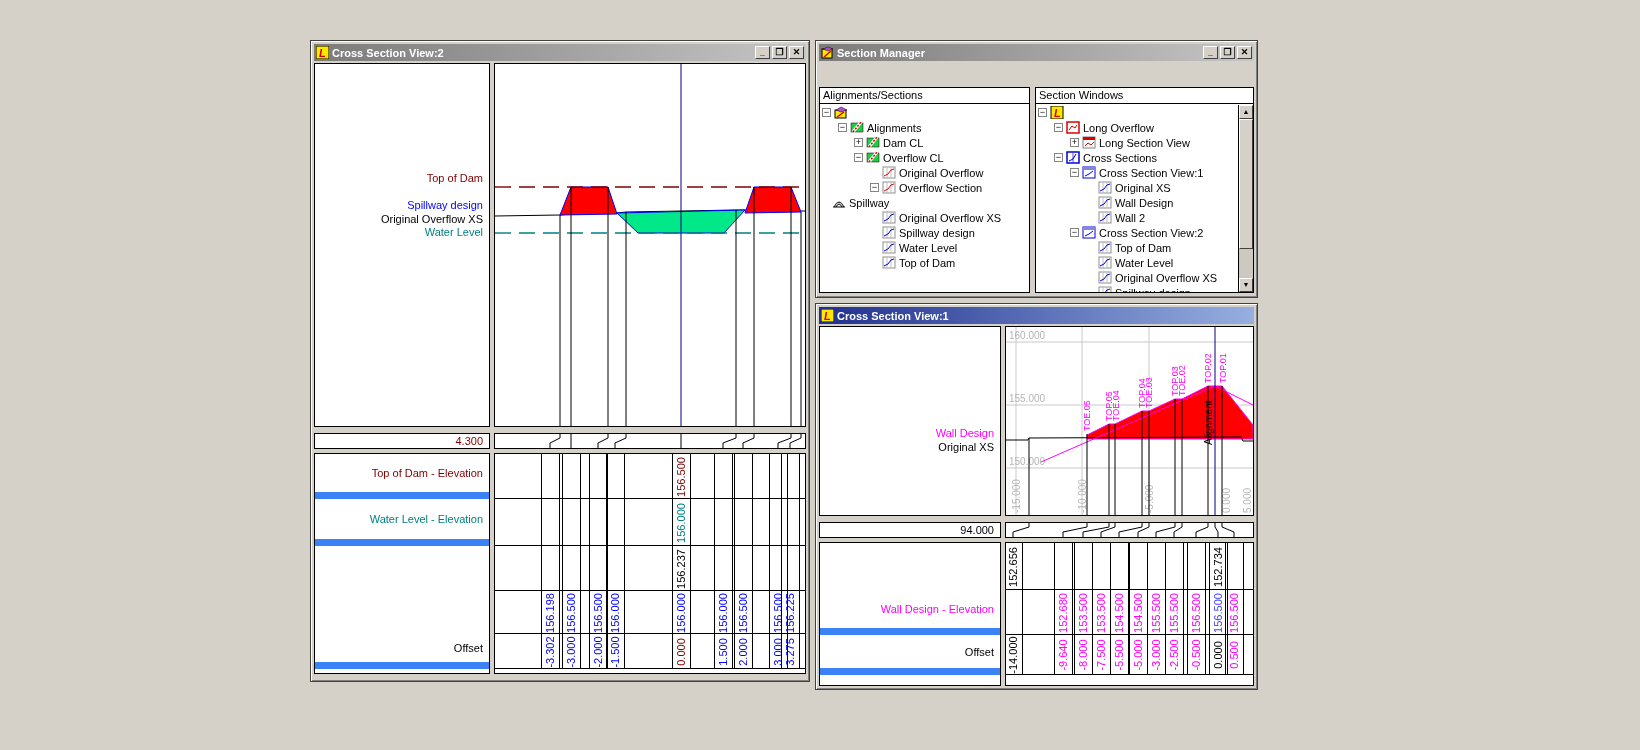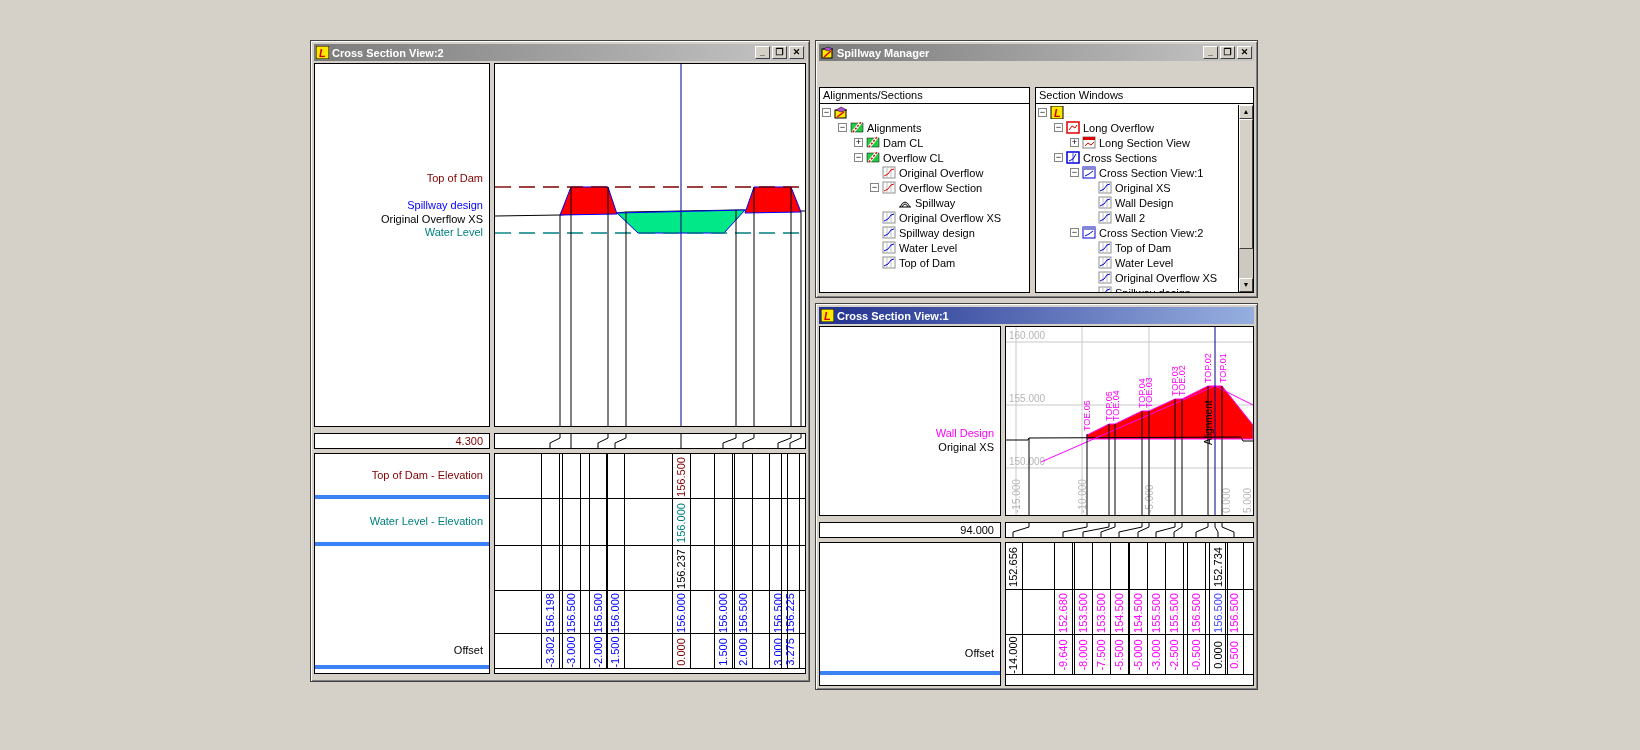--- a/index.html
+++ b/index.html
@@ -14,21 +14,21 @@
   .tb-icon{width:13px;height:13px;flex:0 0 13px;}
   .tb-title{flex:1;font-size:11px;white-space:nowrap;overflow:hidden;}
   .tb-btns{display:flex;gap:2px;}
   .tb-btn{width:15px;height:13px;background:#d5d1c9;border:1px solid;border-color:#fff #404040 #404040 #fff;
     font-size:9px;line-height:10px;text-align:center;color:#000;font-weight:bold;cursor:default;}
   .client{position:relative;width:100%;height:calc(100% - 17px);}
   .pane{position:absolute;background:#fff;border:1px solid #000;overflow:hidden;}
   .legend-item{position:absolute;right:6px;white-space:nowrap;}
   .chainage{position:absolute;right:6px;top:0;line-height:14px;}
   .row-label{position:absolute;left:0;right:0;display:flex;align-items:center;justify-content:flex-end;
-    padding-right:6px;border-bottom:4px solid #3b82f6;}
+    padding-right:6px;border-bottom:7px solid #3b82f6;}
   .hline{position:absolute;left:0;right:0;height:1px;background:#000;}
   .vline{position:absolute;width:1px;background:#000;}
   .rotcell{position:absolute;display:flex;align-items:center;justify-content:center;overflow:visible;}
   .rotcell span{transform:rotate(-90deg);white-space:nowrap;font-size:11px;}
   .menu-bar{position:absolute;left:0;top:0;height:20px;width:100%;display:flex;align-items:center;gap:0;}
   .menu-grip{width:3px;height:14px;border-left:1px solid #fff;border-right:1px solid #808080;margin:0 4px 0 2px;}
   .menu-item{padding:2px 7px;color:#000;}
   .panel{position:absolute;border:1px solid #000;background:#fff;}
   .panel-header{height:16px;line-height:15px;padding-left:3px;border-bottom:1px solid #000;background:#fff;color:#000;}
   .panel-body{position:absolute;left:0;top:17px;right:0;bottom:0;background:#fff;overflow:hidden;}
@@ -205,21 +205,21 @@
 
   <div class="window" style="left:815px;top:40px;width:443px;height:258px;">
     <div class="titlebar inactive">
       <span class="tb-icon">
         <svg width="13" height="13">
             <rect x="1" y="3" width="10" height="9" fill="#ffe800" stroke="#000"></rect>
         <polygon points="2,3 7,1 12,3 7,5" fill="#b050d0" stroke="#000" stroke-width="0.5"></polygon>
         <line x1="3" y1="11" x2="10" y2="5" stroke="#d40000" stroke-width="1.5"></line>
           </svg>
       </span>
-      <span class="tb-title">Spillway Manager</span>
+      <span class="tb-title">Section Manager</span>
       <span class="tb-btns">
         <span class="tb-btn">_</span>
         <span class="tb-btn">❐</span>
         <span class="tb-btn">✕</span>
       </span>
     </div>
     <div class="client">
       <div class="panel" style="left:0;top:26px;width:211px;height:206px;">
         <div class="panel-header">Alignments/Sections</div>
         <div class="panel-body" id="align-tree">
@@ -283,21 +283,21 @@
               <span class="ticon">
                 <svg width="14" height="13">
                   <rect x="1" y="1" width="12" height="11" fill="#fff" stroke="#909090"></rect>
                   <line x1="5" y1="1" x2="5" y2="12" stroke="#c0c0c0"></line>
                   <line x1="9" y1="1" x2="9" y2="12" stroke="#c0c0c0"></line>
                   <polyline points="2,10 6,8 9,4 12,3" fill="none" stroke="#dd0000"></polyline>
                 </svg>
               </span>
               <span class="tlabel">Overflow Section</span>
             </div>
-            <div class="tree-row" style="padding-left: 66px;">
+            <div class="tree-row" style="">
               <span class="exp-space"></span>
               <span class="ticon">
                 <svg width="14" height="13">
                   <path d="M2,11 Q7,1 12,11" fill="none" stroke="#000"></path>
                   <path d="M4,11 Q7,5 10,11" fill="none" stroke="#000"></path>
                   <line x1="1" y1="11" x2="13" y2="11" stroke="#000"></line>
                 </svg>
               </span>
               <span class="tlabel">Spillway</span>
             </div>
@@ -584,20 +584,21 @@
             <path d="M109,0 L109,4 L95,9 L95,14" fill="none" stroke="#000"></path>
             <path d="M136,0 L136,4 L113,9 L113,14" fill="none" stroke="#000"></path>
             <path d="M143,0 L143,4 L132,9 L132,14" fill="none" stroke="#000"></path>
             <path d="M169,0 L169,4 L150,9 L150,14" fill="none" stroke="#000"></path>
             <path d="M176,0 L176,4 L168,9 L168,14" fill="none" stroke="#000"></path>
             <path d="M202,0 L202,4 L190,9 L190,14" fill="none" stroke="#000"></path>
             <path d="M209,0 L209,4 L212,9 L212,14" fill="none" stroke="#000"></path>
             <path d="M216,0 L216,4 L228,9 L228,14" fill="none" stroke="#000"></path>
           </svg></div>
       <div class="pane" style="left:0;top:218px;width:182px;height:144px;" id="csv1-rows">
+          <div class="row-label" style="top: 47px; height: 45px; color: rgb(255, 0, 255);">Wall Design - Elevation</div>
           <div class="row-label" style="top: 92px; height: 40px; color: rgb(0, 0, 0);">Offset</div>
         </div>
       <div class="pane" style="left:186px;top:218px;width:249px;height:144px;" id="csv1-data">
           <div class="hline" style="top: 46px;"></div>
           <div class="hline" style="top: 91px;"></div>
           <div class="hline" style="top: 131px;"></div>
           <div class="vline" style="left: 16px; top: 0px; height: 132px;"></div>
           <div class="rotcell" style="left: -2px; top: 0px; width: 18px; height: 47px;">
             <span style="color: rgb(0, 0, 0);">152.656</span>
           </div>

